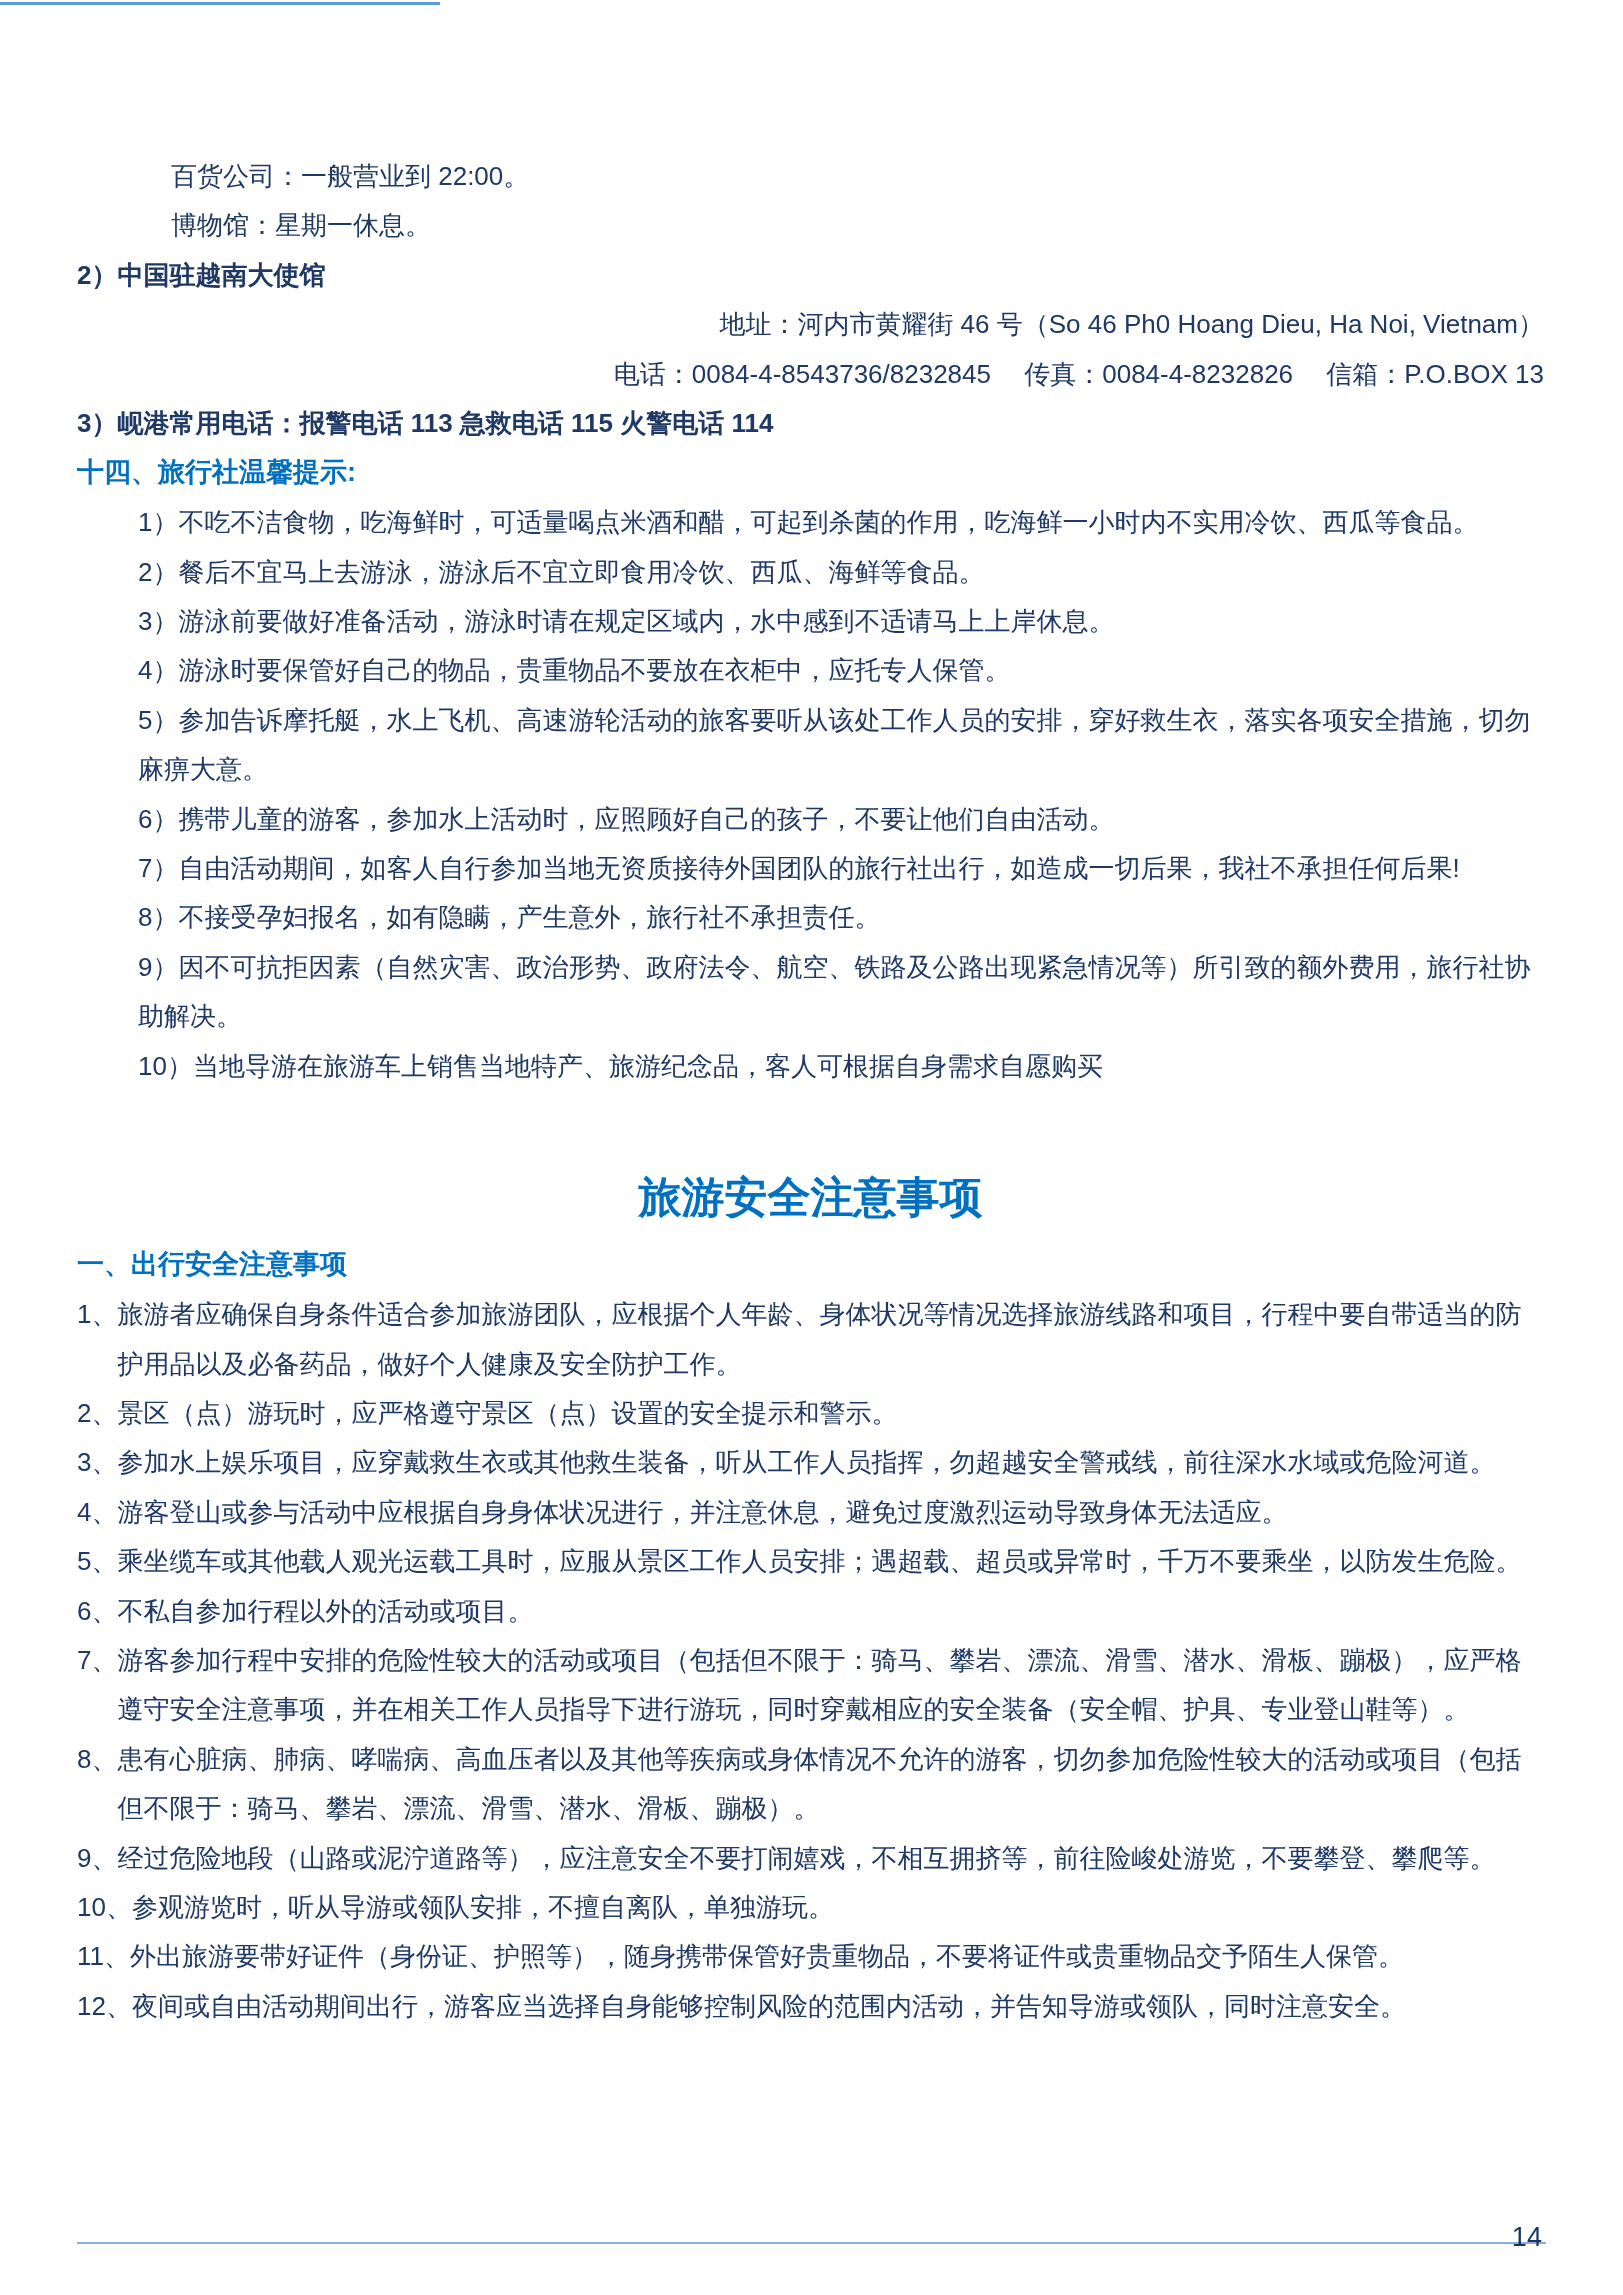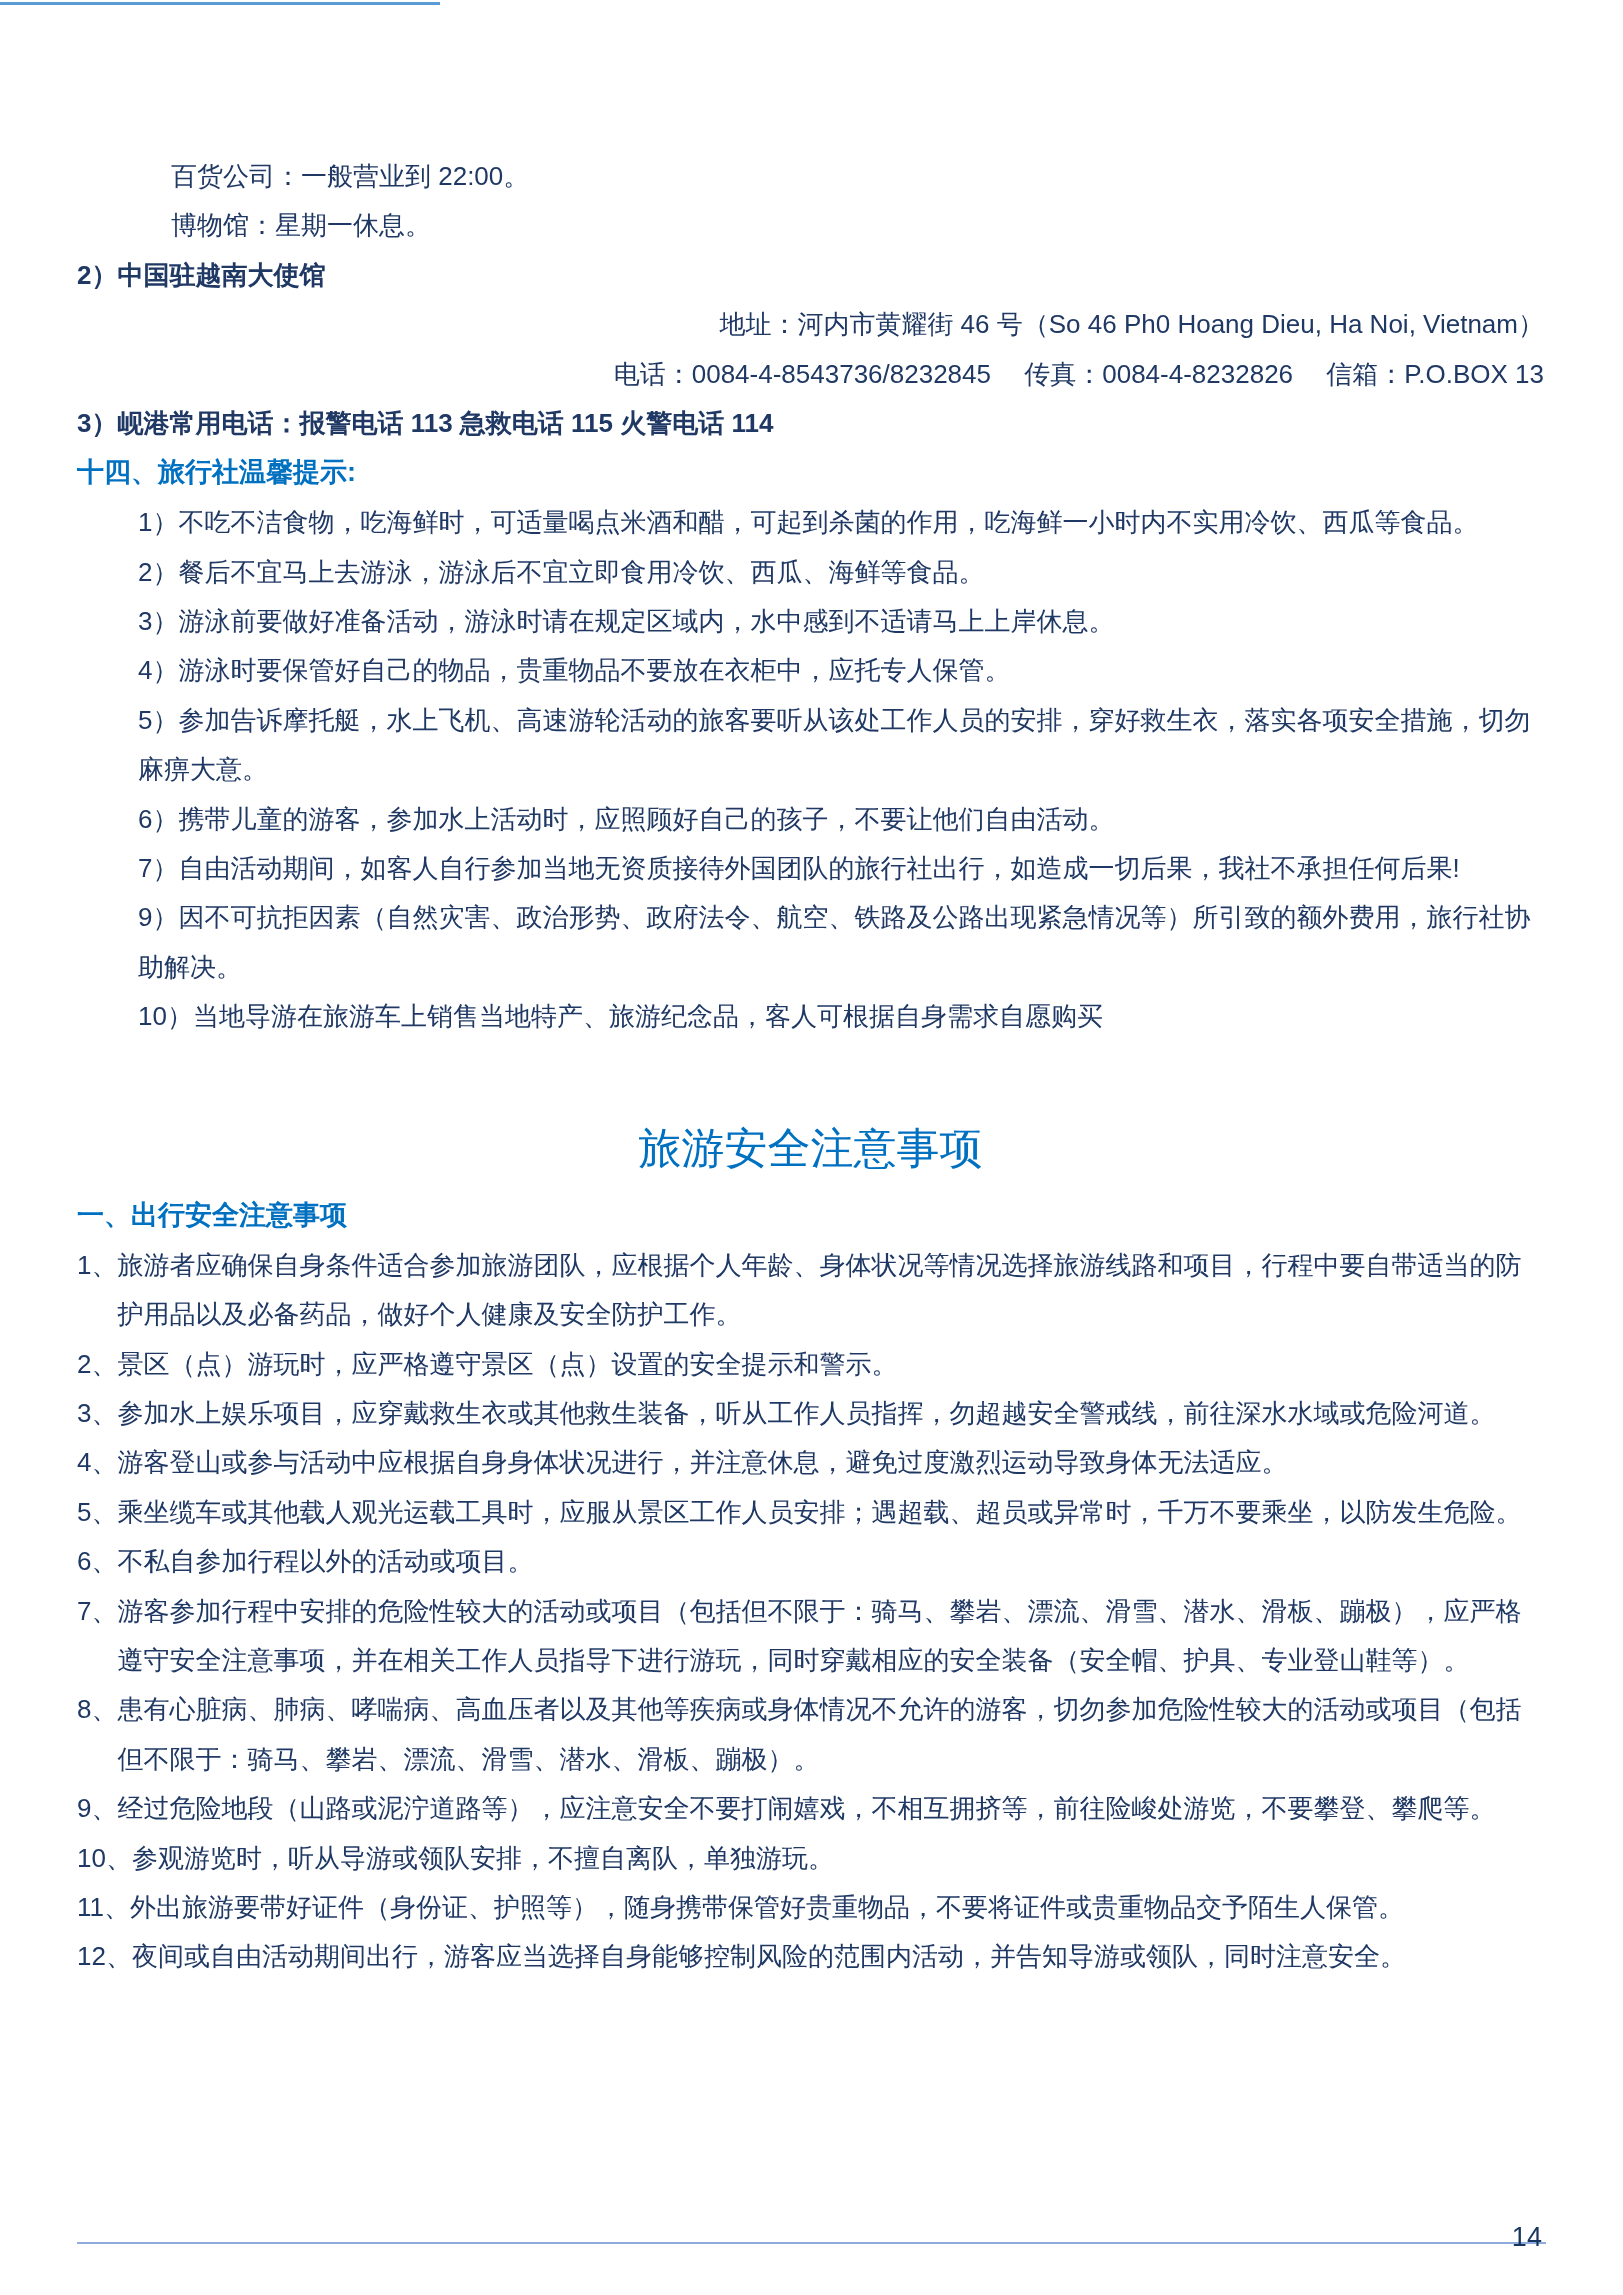--- a/index.html
+++ b/index.html
@@ -38,21 +38,21 @@
     font-weight: bold;
     font-size: 27px;
     line-height: 1.85;
     margin: 0;
   }
   .tips-list { margin-left: 61px; }
   .tip-item { margin: 0; }
 
   .doc-title {
     color: #0070C0;
-    font-weight: normal;
+    font-weight: bold;
     font-size: 43px;
     line-height: 1.35;
     text-align: center;
     margin: 77px 0 14.3px 0;
   }
   .safety-list { }
   .s-item { display: flex; margin: 0; }
   .s-num { white-space: pre; }
   .s-text { flex: 1; }
 
@@ -110,20 +110,21 @@
         <p class="tip-item">3）游泳前要做好准备活动，游泳时请在规定区域内，水中感到不适请马上上岸休息。</p>
 
         <p class="tip-item">4）游泳时要保管好自己的物品，贵重物品不要放在衣柜中，应托专人保管。</p>
 
         <p class="tip-item">5）参加告诉摩托艇，水上飞机、高速游轮活动的旅客要听从该处工作人员的安排，穿好救生衣，落实各项安全措施，切勿麻痹大意。</p>
 
         <p class="tip-item">6）携带儿童的游客，参加水上活动时，应照顾好自己的孩子，不要让他们自由活动。</p>
 
         <p class="tip-item">7）自由活动期间，如客人自行参加当地无资质接待外国团队的旅行社出行，如造成一切后果，我社不承担任何后果!</p>
 
+        <p class="tip-item">8）不接受孕妇报名，如有隐瞒，产生意外，旅行社不承担责任。</p>
 
         <p class="tip-item">9）因不可抗拒因素（自然灾害、政治形势、政府法令、航空、铁路及公路出现紧急情况等）所引致的额外费用，旅行社协助解决。</p>
 
         <p class="tip-item">10）当地导游在旅游车上销售当地特产、旅游纪念品，客人可根据自身需求自愿购买</p>
       </div>
   </section>
 
   <section>
     <h1 class="doc-title">旅游安全注意事项</h1>
     <h2 class="blue-heading">一、出行安全注意事项</h2>

